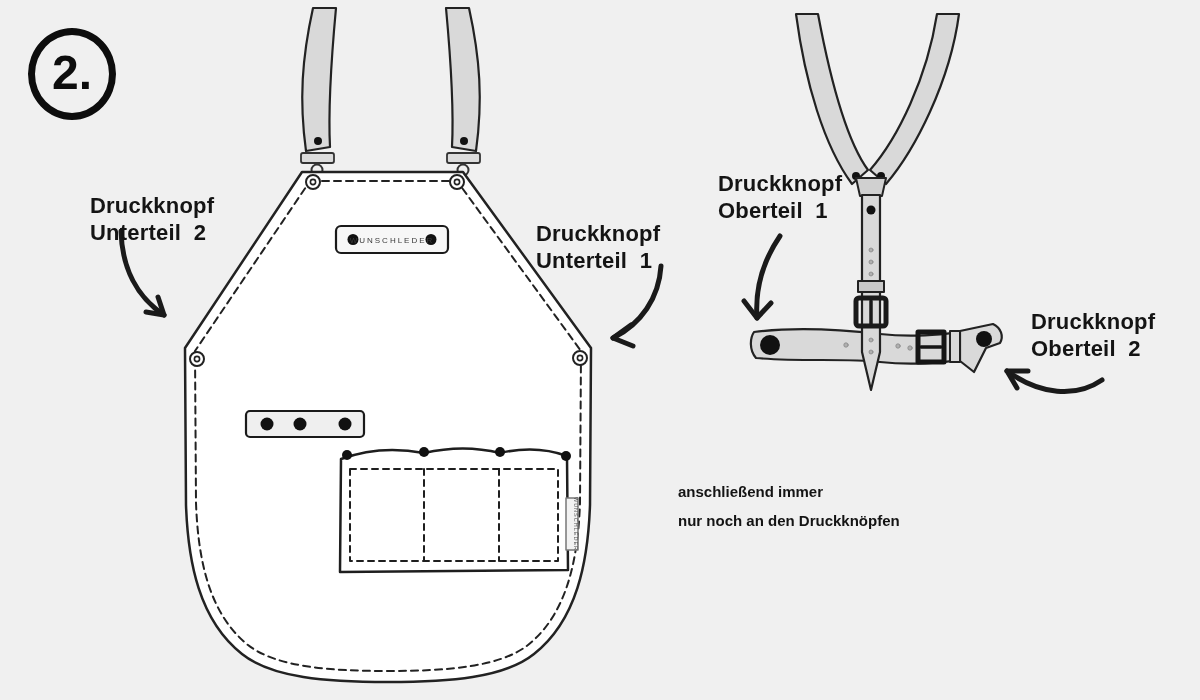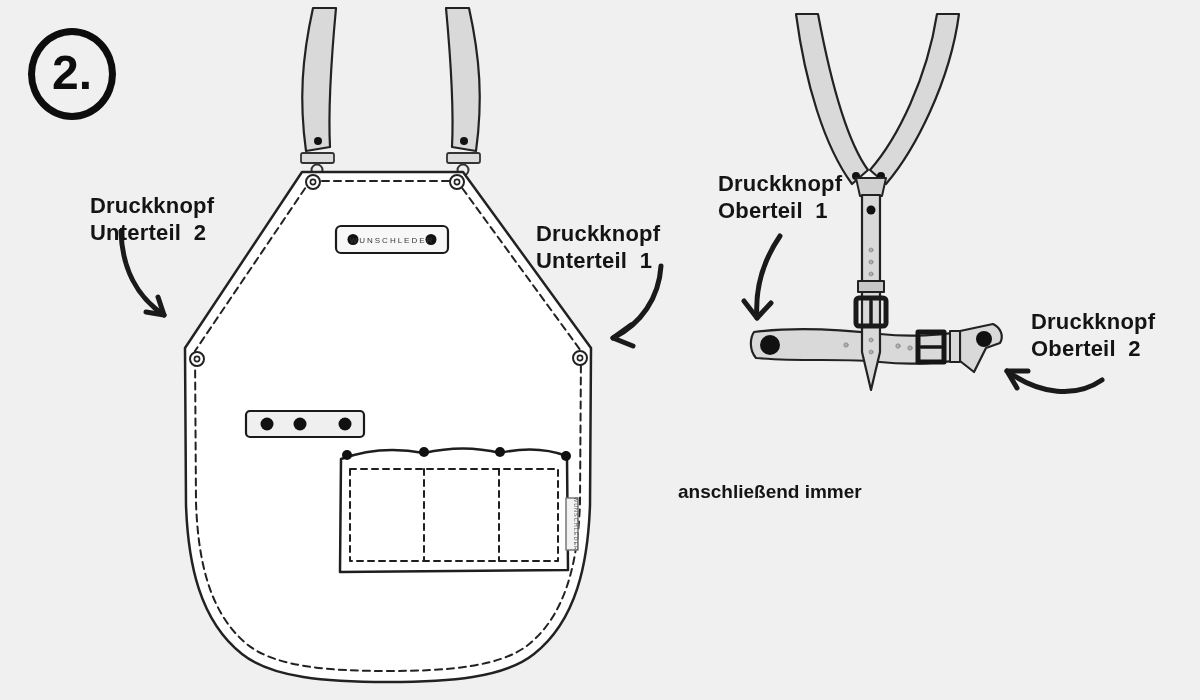--- a/index.html
+++ b/index.html
@@ -15,21 +15,21 @@
     font-size:48px;font-weight:bold;color:#0d0d0d;background:transparent;
     padding-bottom:4px;box-sizing:content-box;
   }
   .label{
     position:absolute;font-size:22px;font-weight:bold;color:#141414;
     line-height:27px;letter-spacing:0.2px;white-space:nowrap;
   }
   .label span{display:block;}
   .note{
     position:absolute;left:678px;top:477px;
-    font-size:19px;font-weight:bold;color:#141414;line-height:29px;
+    font-size:15px;font-weight:bold;color:#141414;line-height:29px;
   }
   .note span{display:block;}
   .lbl-unterteil2{left:90px;top:192px;}
   .lbl-unterteil1{left:536px;top:220px;}
   .lbl-oberteil1{left:718px;top:170px;}
   .lbl-oberteil2{left:1031px;top:308px;}
 </style>
 </head>
 <body>
 
@@ -163,15 +163,16 @@
     <span>Druckknopf</span>
     <span>Oberteil &nbsp;1</span>
   </div>
   <div class="label lbl-oberteil2">
     <span>Druckknopf</span>
     <span>Oberteil &nbsp;2</span>
   </div>
 
   <div class="note">
     <span>anschließend immer</span>
+    <span>nur noch an den Druckknöpfen</span>
   </div>
 
 </div>
 
 </body></html>

